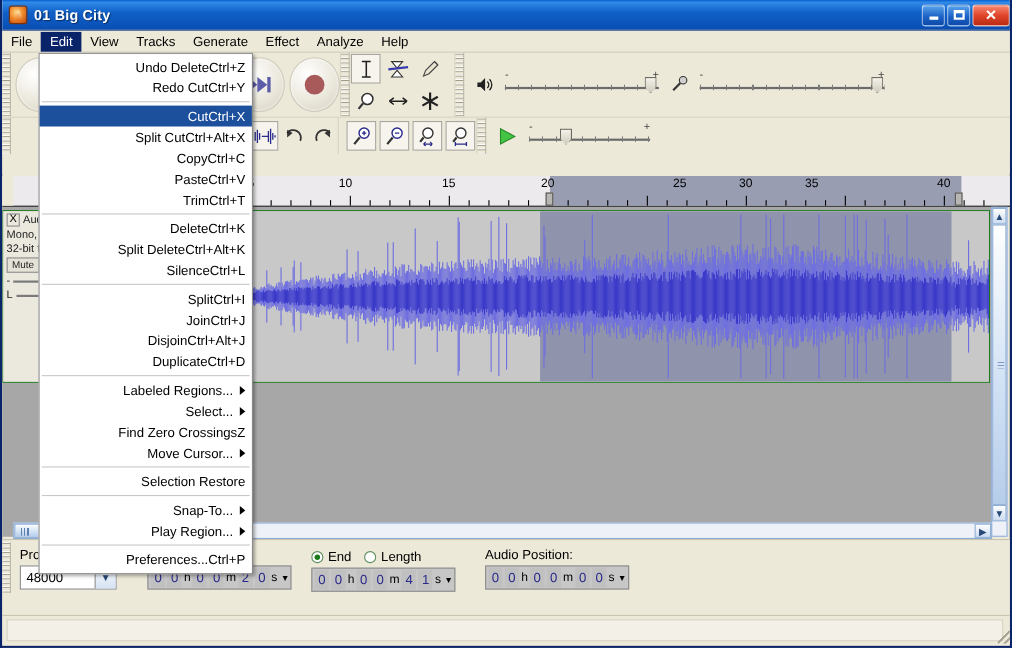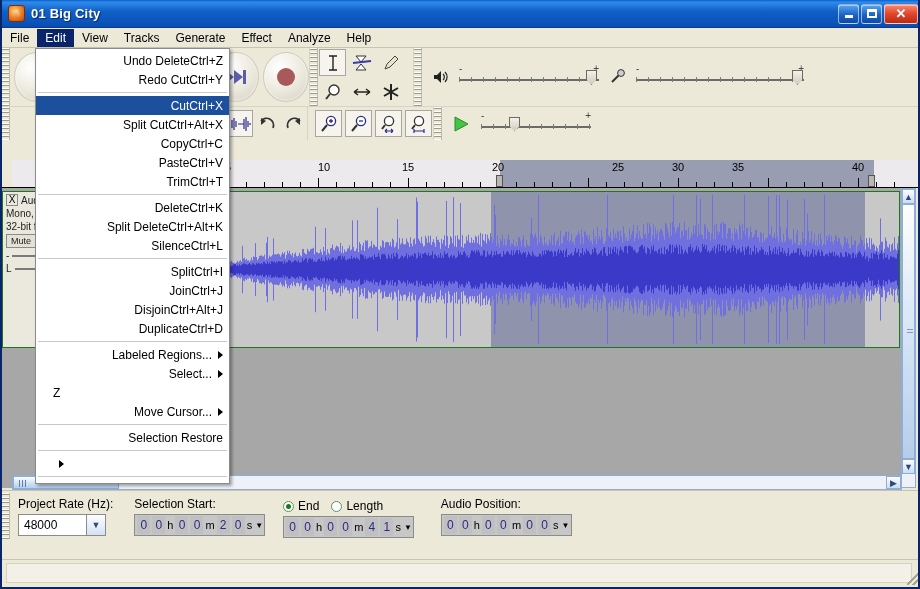--- a/index.html
+++ b/index.html
@@ -505,21 +505,21 @@
           <div class="thumb" style="left:28px;"></div>
         </div>
       </div>
     </div>
   </div>
 
   <div id="ruler">
     <div class="panelgap"></div>
     <div class="sel" style="left:498px; width:374px;"></div>
     <div class="lbl" style="left:226px;">5</div>
-    <div class="lbl" style="left:322px;">10</div>
+    <div class="lbl" style="left:312px;">10</div>
     <div class="lbl" style="left:406px;">15</div>
     <div class="lbl" style="left:496px;">20</div>
     <div class="lbl" style="left:616px;">25</div>
     <div class="lbl" style="left:676px;">30</div>
     <div class="lbl" style="left:736px;">35</div>
     <div class="lbl" style="left:856px;">40</div>
     <div id="ruler-ticks">
         <div class="tickmajor" style="left: 226px;"></div>
         <div class="tickminor" style="left: 244px;"></div>
         <div class="tickminor" style="left: 262px;"></div>
@@ -2149,30 +2149,40 @@
       <div class="msep"></div>
       <div class="mi">
         <span class="mlabel">Labeled Regions...</span>
         <span class="submark"></span>
       </div>
       <div class="mi">
         <span class="mlabel">Select...</span>
         <span class="submark"></span>
       </div>
       <div class="mi">
+        <span class="mlabel">Find Zero Crossings</span>
         <span class="mkey">Z</span>
       </div>
       <div class="mi">
         <span class="mlabel">Move Cursor...</span>
         <span class="submark"></span>
       </div>
       <div class="msep"></div>
       <div class="mi">
         <span class="mlabel">Selection Restore</span>
       </div>
       <div class="msep"></div>
       <div class="mi">
+        <span class="mlabel">Snap-To...</span>
         <span class="submark"></span>
       </div>
+      <div class="mi">
+        <span class="mlabel">Play Region...</span>
+        <span class="submark"></span>
+      </div>
       <div class="msep"></div>
+      <div class="mi">
+        <span class="mlabel">Preferences...</span>
+        <span class="mkey">Ctrl+P</span>
+      </div>
     </div>
 
 </div>
 
 </body></html>

